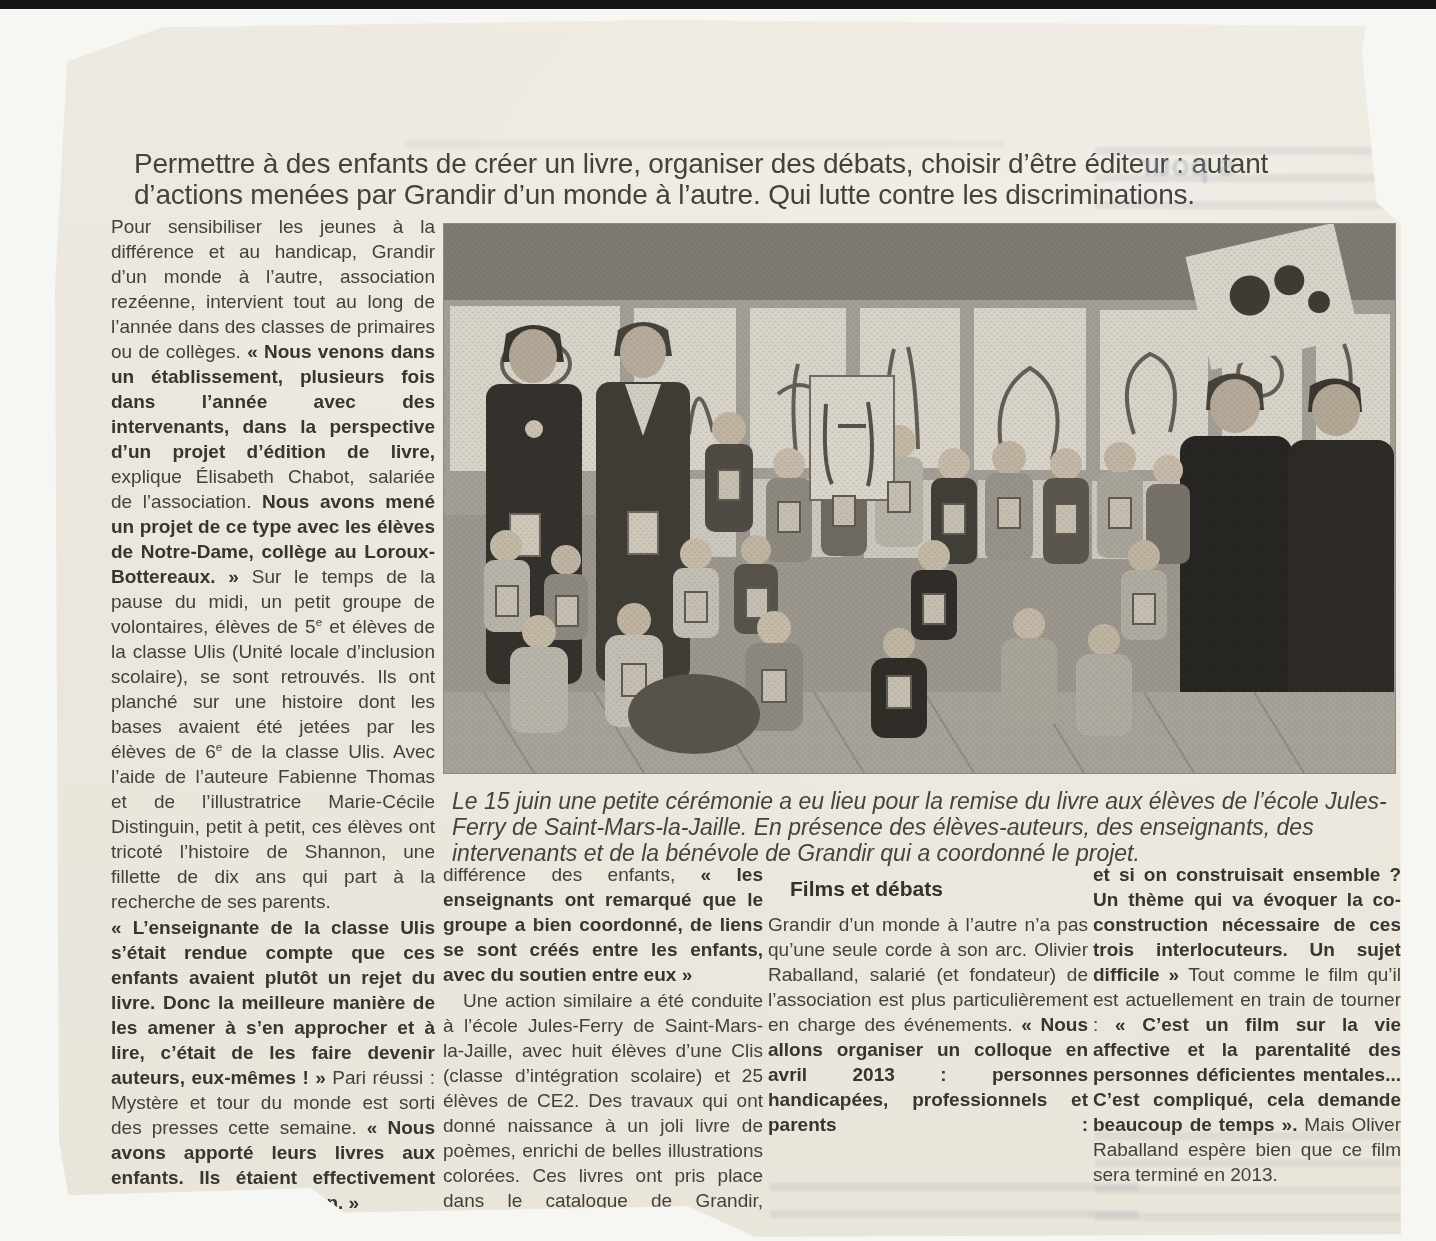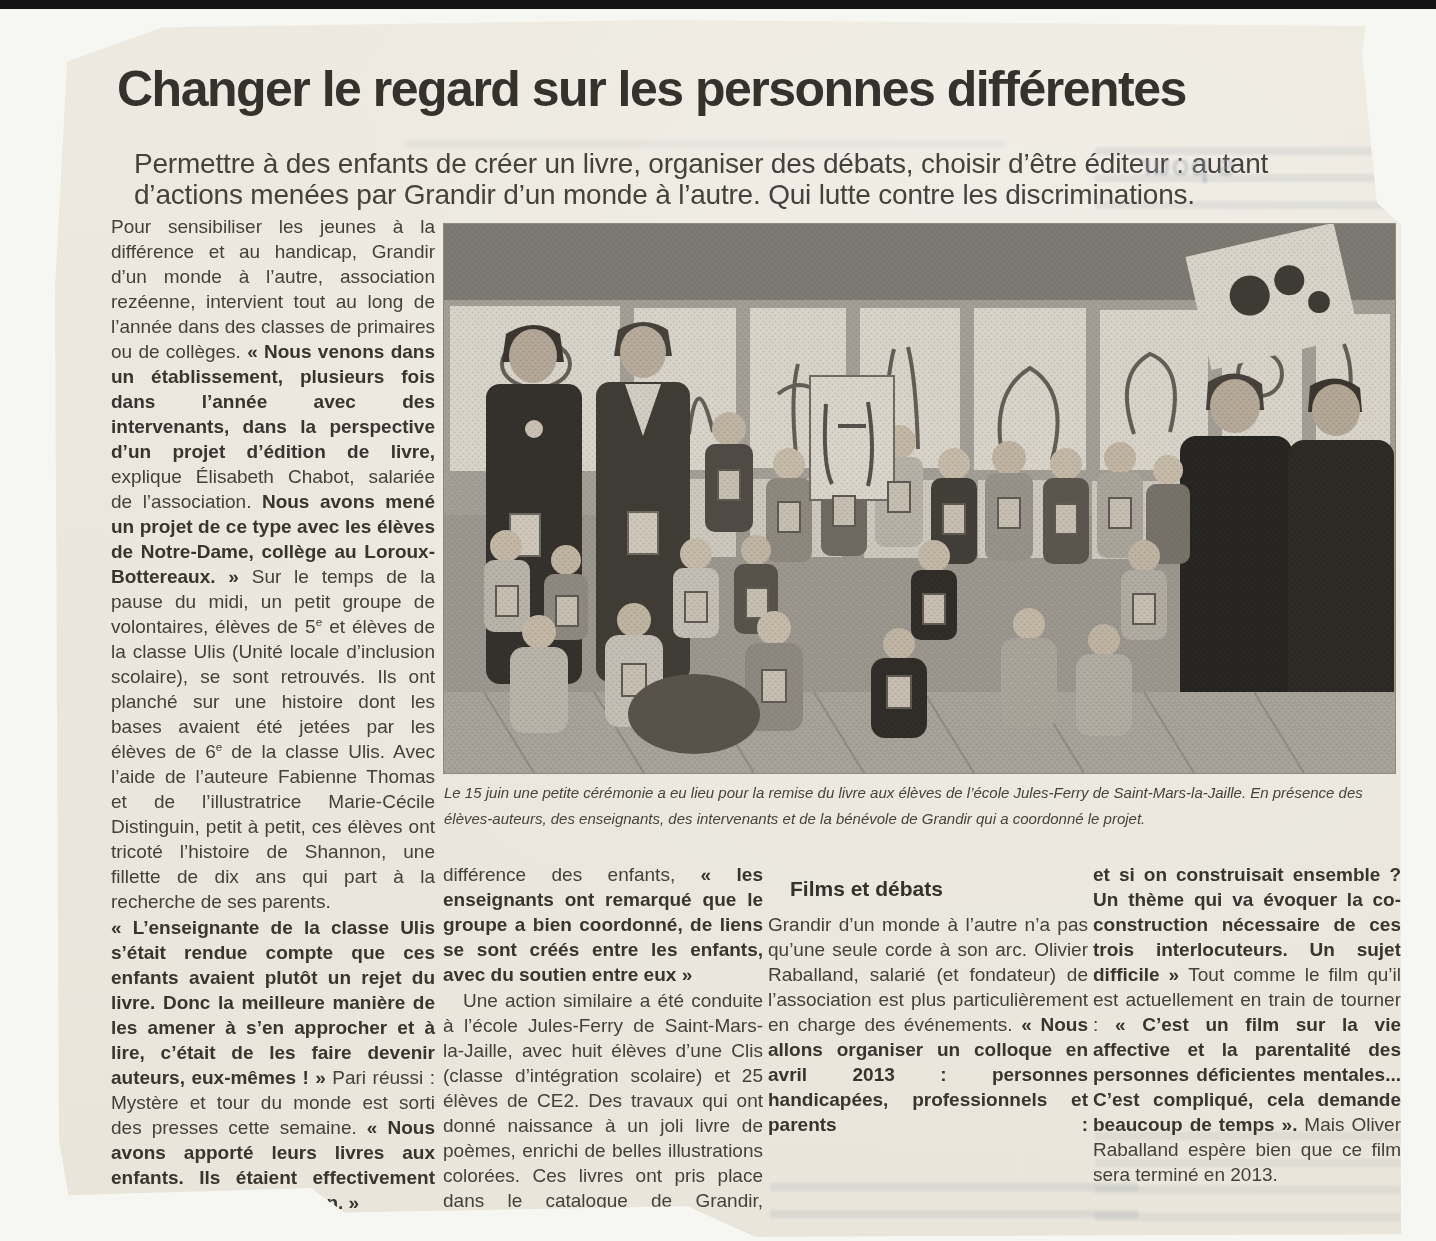--- a/index.html
+++ b/index.html
@@ -39,21 +39,21 @@
   .b{font-weight:bold;color:#38342f;margin-top:16px;}
   .i{}
   .sup{vertical-align:super;font-size:0.62em;line-height:0;}
   .byline{font-weight:bold;text-align:right !important;margin-top:14px !important;color:#35312d;}
   .photo{
     position:absolute;left:388px;top:203px;width:953px;height:551px;
     border:1px solid #8e8a82;box-sizing:border-box;background:#9b978e;
   }
   .caption{
     position:absolute;left:389px;top:760px;width:952px;
-    font-style:italic;font-size:15px;line-height:26px;color:#46423c;margin:0;
+    font-style:italic;font-size:23px;line-height:26px;color:#46423c;margin:8px;
   }
   
   .bleed-stripes{
     position:absolute;opacity:.10;filter:blur(1.2px);pointer-events:none;
     background:repeating-linear-gradient(180deg,rgba(0,0,0,0) 0 7px,#5a6a85 7px 15px,rgba(0,0,0,0) 15px 27px);
   }
   .bleed-text{
     position:absolute;transform:scaleX(-1);color:#97a0b2;opacity:.38;
     font-size:31px;font-weight:bold;filter:blur(.8px);pointer-events:none;
   }
@@ -62,21 +62,20 @@
   .bs-3{left:1040px;top:1105px;width:306px;height:112px;opacity:.08;}
   .bs-4{left:350px;top:113px;width:600px;height:26px;opacity:.06;}
 </style>
 </head>
 <body>
 
 <div class="scan-bar"></div>
 
 <div class="clipping">
 
-  <h1 class="headline">Changer le regard sur les personnes différentes</h1>
   <p class="deck">Permettre à des enfants de créer un livre, organiser des débats, choisir d’être éditeur : autant d’actions menées par Grandir d’un monde à l’autre. Qui lutte contre les discriminations.</p>
 
   <div class="bleed-stripes bs-1"></div>
   <div class="bleed-stripes bs-2"></div>
   <div class="bleed-stripes bs-3"></div>
   <div class="bleed-stripes bs-4"></div>
   <span class="bleed-text" style="left:1085px;top:128px;">s pour</span>
 
   <div class="photo">
     <svg width="951" height="549" viewBox="0 0 951 549">

